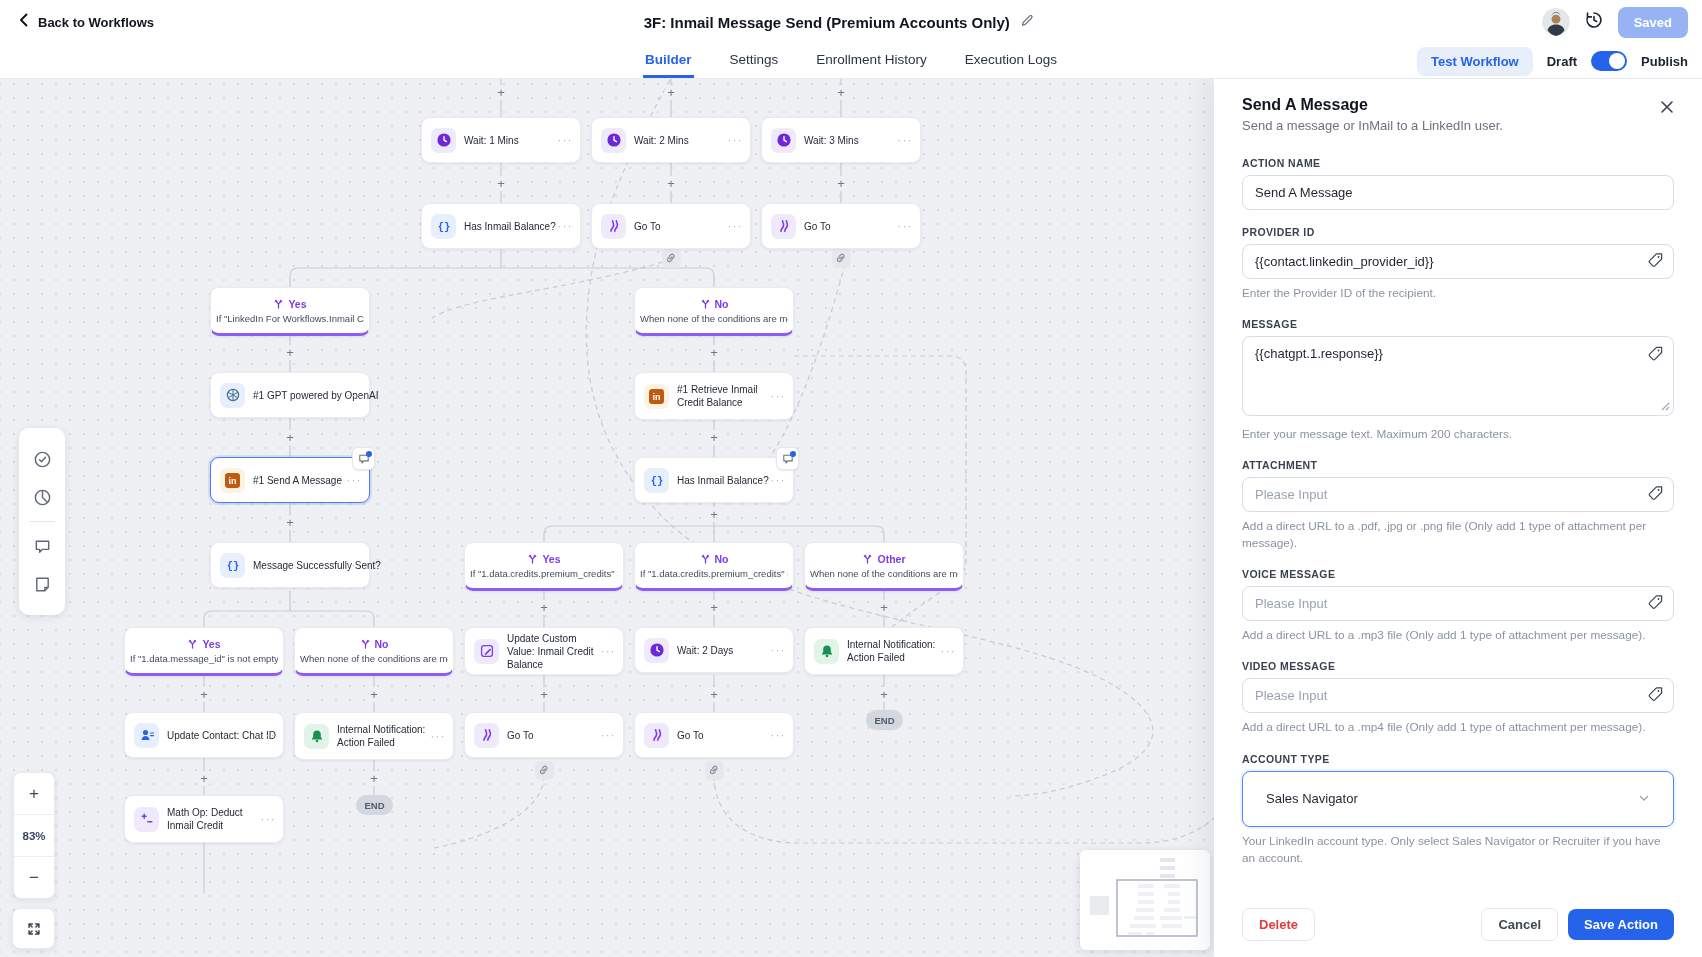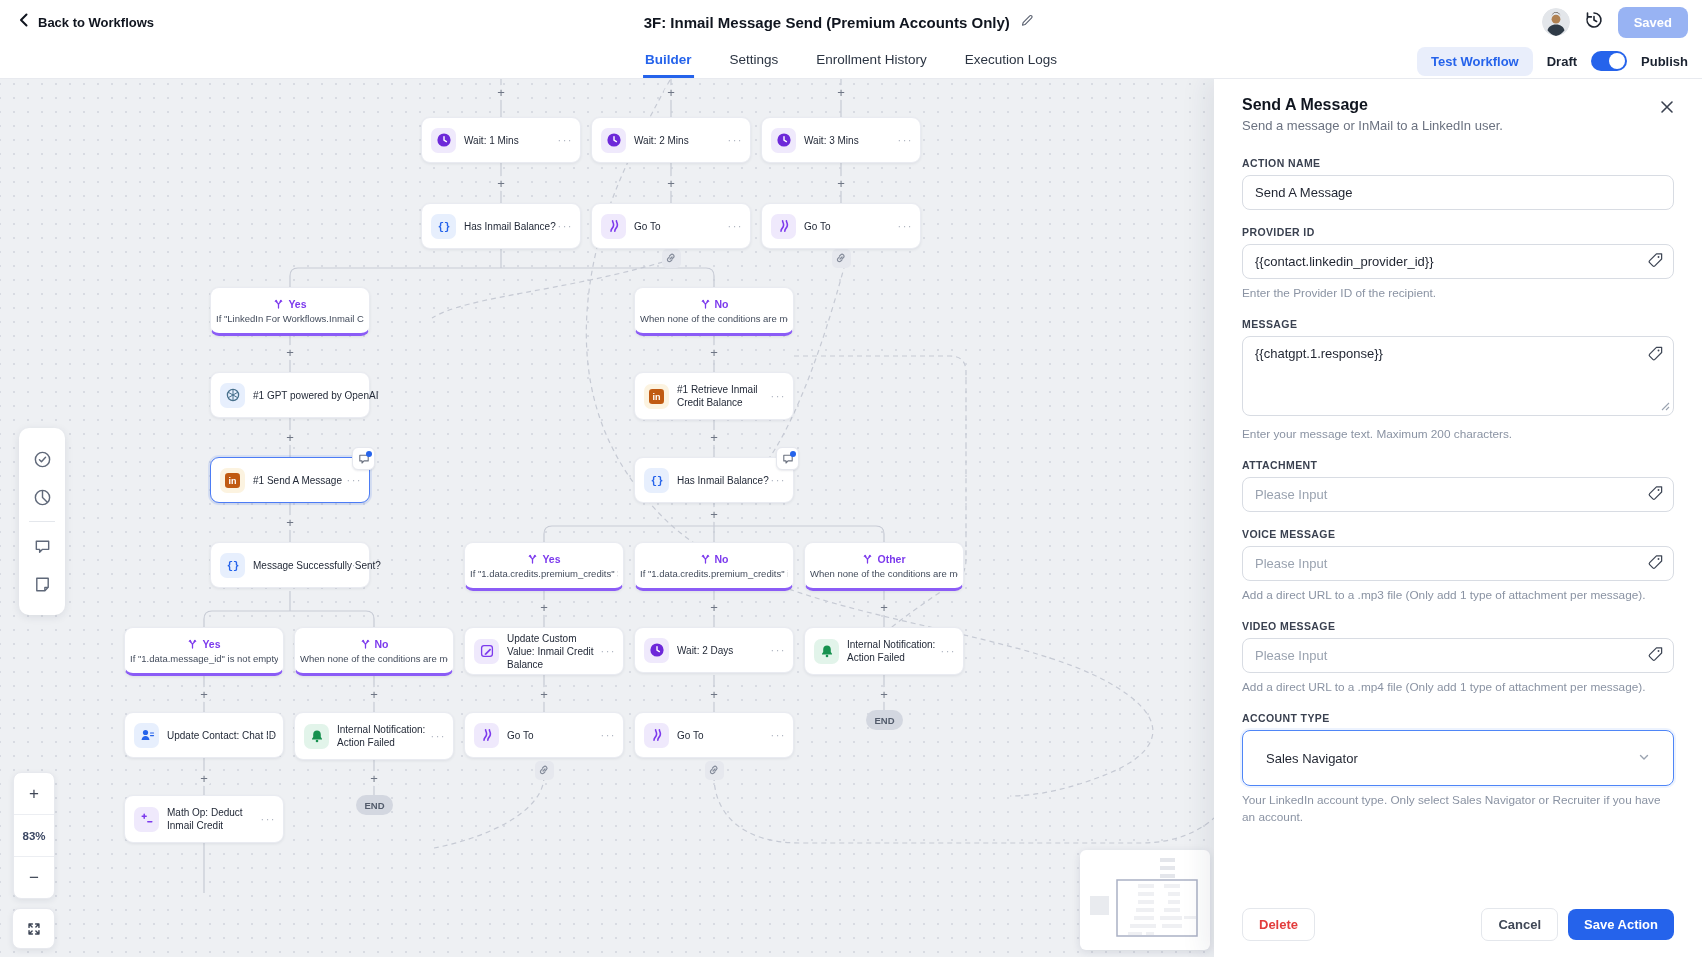--- a/index.html
+++ b/index.html
@@ -660,20 +660,21 @@
       <div class="flabel">ATTACHMENT</div>
       <div class="ctrl">
         <input class="tin" placeholder="Please Input" style="">
         <span class="tagic mid">
           <svg width="17" height="17" viewBox="0 0 18 18" fill="none">
               <path d="M15.5 2.5H10L2.8 9.7a1.5 1.5 0 0 0 0 2.1l3.4 3.4a1.5 1.5 0 0 0 2.1 0L15.5 8V2.5z" stroke="#3f4756" stroke-width="1.3" stroke-linejoin="round"></path>
               <circle cx="12.2" cy="5.8" r="1" fill="#3f4756"></circle>
             </svg>
         </span>
       </div>
+      <div class="hint">Add a direct URL to a .pdf, .jpg or .png file (Only add 1 type of attachment per message).</div>
     </div>
 
     <div class="field">
       <div class="flabel">VOICE MESSAGE</div>
       <div class="ctrl">
         <input class="tin" placeholder="Please Input" style="">
         <span class="tagic mid">
           <svg width="17" height="17" viewBox="0 0 18 18" fill="none">
               <path d="M15.5 2.5H10L2.8 9.7a1.5 1.5 0 0 0 0 2.1l3.4 3.4a1.5 1.5 0 0 0 2.1 0L15.5 8V2.5z" stroke="#3f4756" stroke-width="1.3" stroke-linejoin="round"></path>
               <circle cx="12.2" cy="5.8" r="1" fill="#3f4756"></circle>

